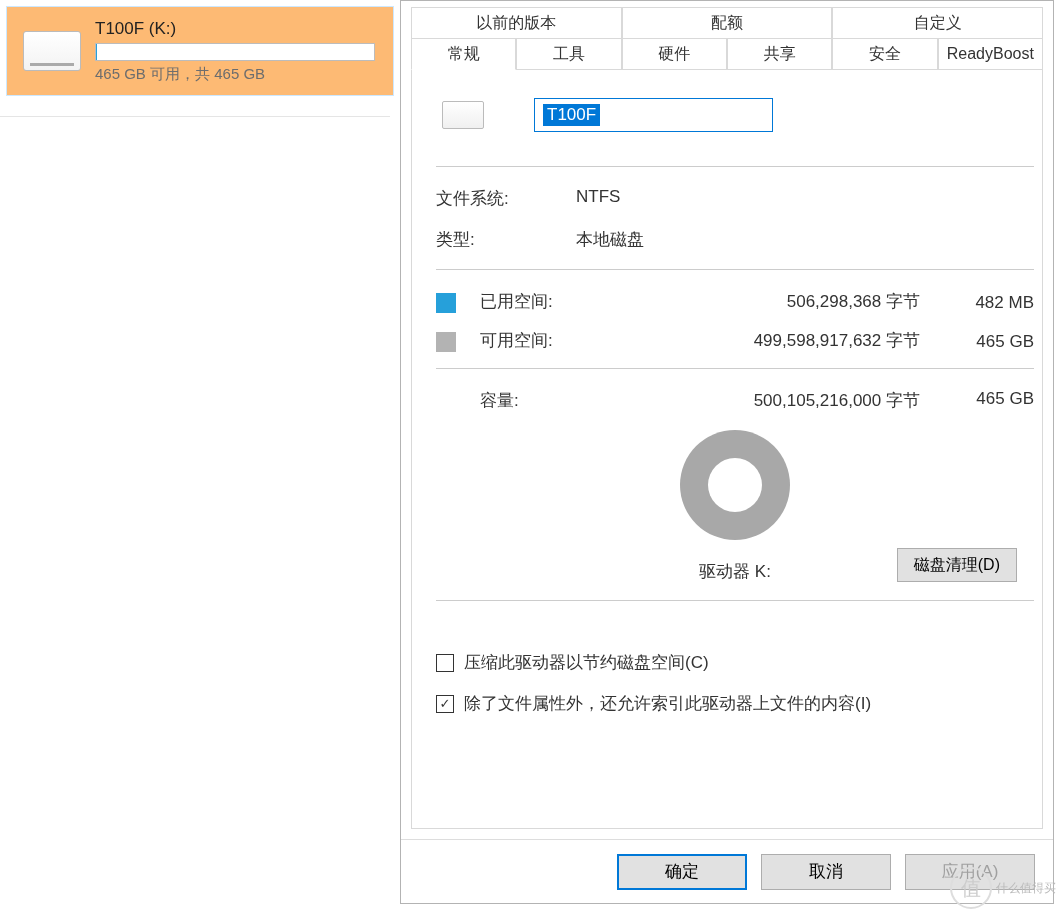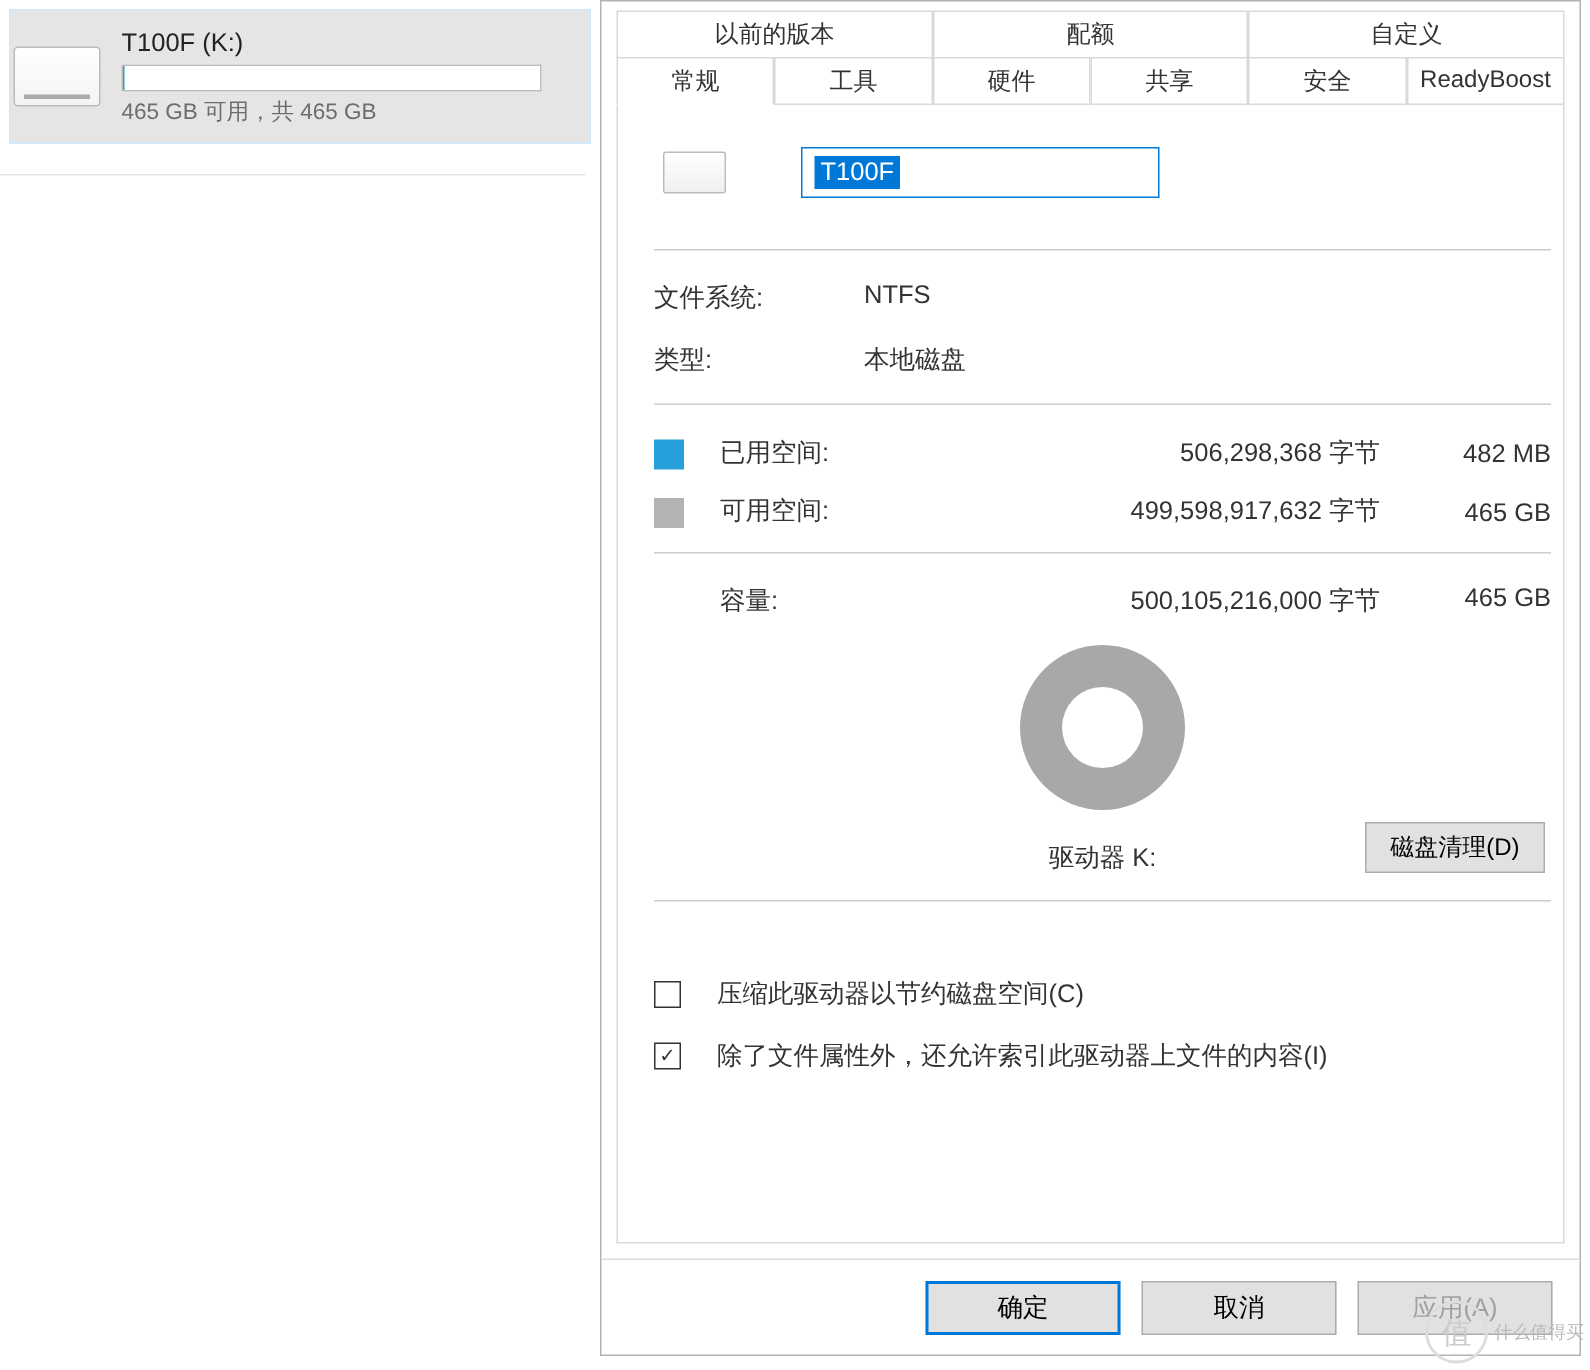--- a/index.html
+++ b/index.html
@@ -15,25 +15,25 @@
 .drive-tile-area {
   position: absolute;
   left: 0; top: 0;
   width: 390px;
   height: 116px;
   padding: 6px;
 }
 .drive-tile {
   width: 388px;
   height: 90px;
-  background: #e5e5e5;
+  background: #fdba74;
   border: 1px solid #cce8ff;
   display: flex;
   align-items: center;
-  padding: 8px 2px;
+  padding: 8px 16px;
   gap: 14px;
 }
 .drive-icon-l {
   width: 58px; height: 40px;
   background: linear-gradient(#fff,#f3f3f3);
   border: 1px solid #bbb;
   border-radius: 3px;
   position: relative;
 }
 .drive-icon-l::after {
@@ -166,27 +166,27 @@
 .donut::after {
   content: ""; position: absolute;
   left: 28px; top: 28px; width: 54px; height: 54px;
   background: #fff; border-radius: 50%;
 }
 .drive-label-pie {
   position: absolute; left: 50%; transform: translateX(-50%);
   top: 130px; font-size: 17px;
 }
 .cleanup-btn {
-  position: absolute; right: 4px; top: 118px;
+  position: absolute; right: 17px; top: 118px;
   height: 34px; padding: 0 16px;
   border: 1px solid #adadad; background: #e1e1e1;
   font-size: 16px; font-family: inherit;
 }
 
-.check-row { display: flex; align-items: center; gap: 24px; font-size: 17px; margin-bottom: 18px; }
+.check-row { display: flex; align-items: center; gap: 10px; font-size: 17px; margin-bottom: 18px; }
 .checkbox {
   width: 18px; height: 18px; border: 1px solid #333;
   display: flex; align-items: center; justify-content: center;
   font-size: 13px;
 }
 
 .dialog-buttons {
   height: 64px;
   display: flex; justify-content: flex-end; align-items: center;
   gap: 14px; padding: 0 18px;

